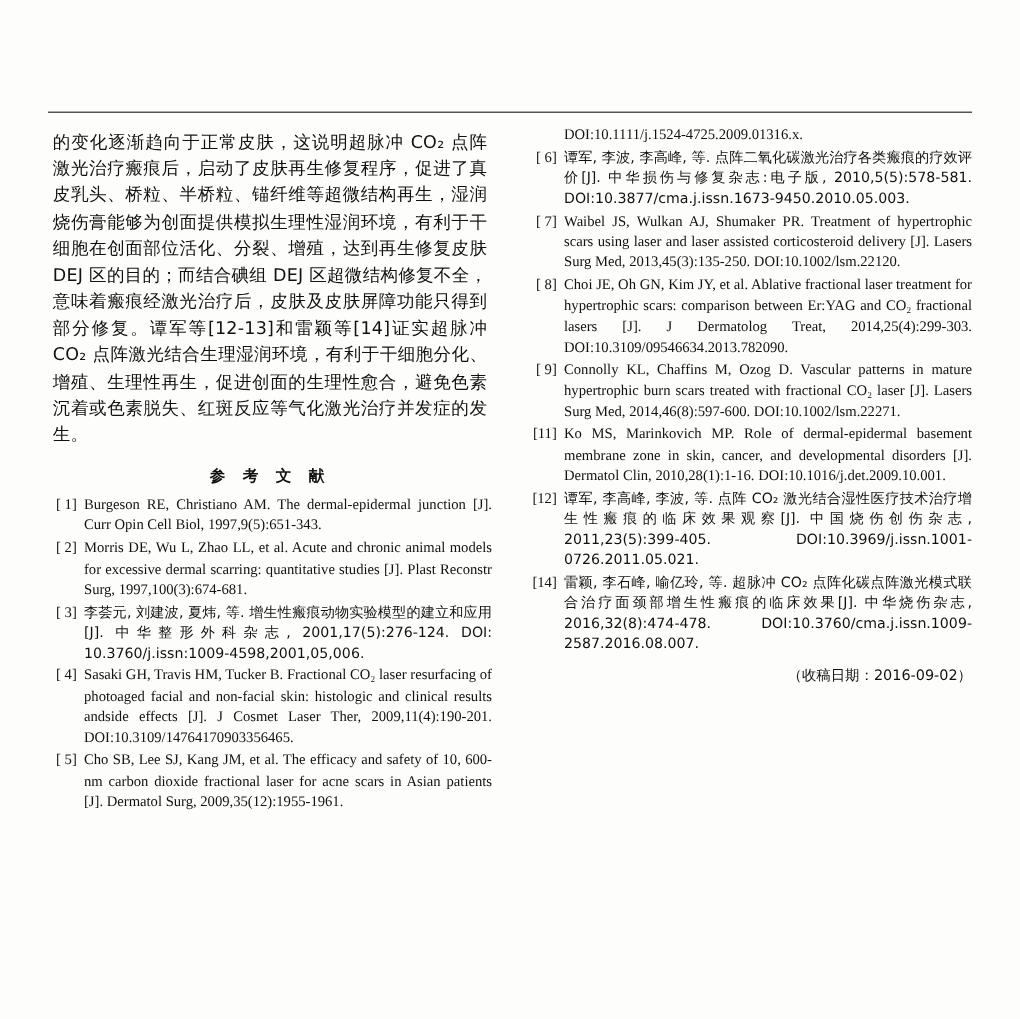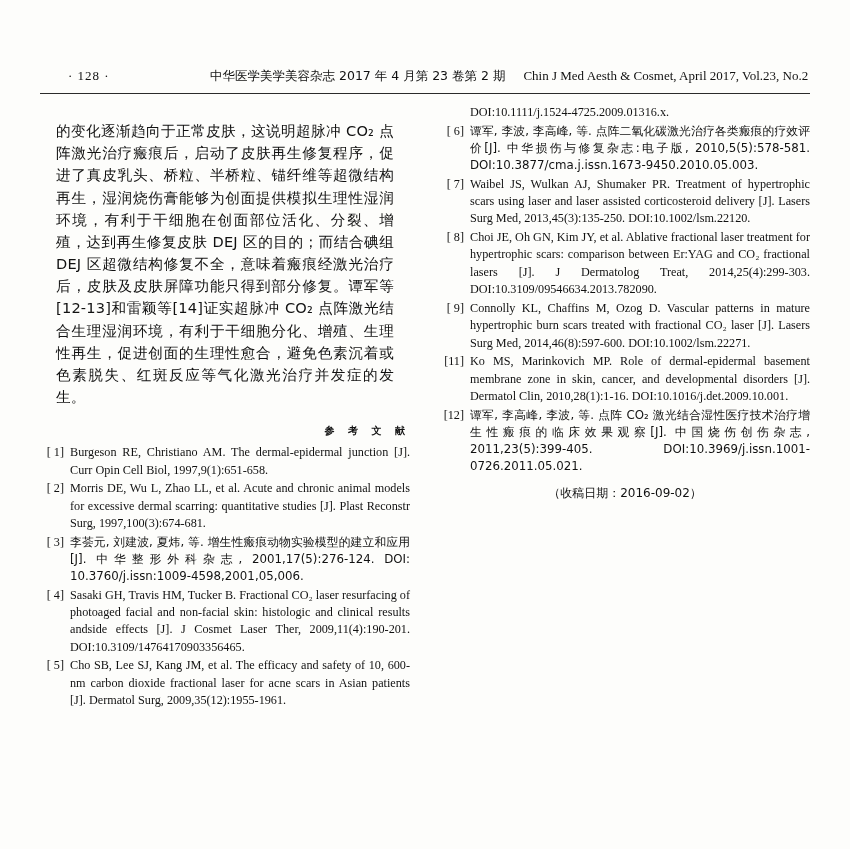--- a/index.html
+++ b/index.html
@@ -69,29 +69,29 @@
   }
   .body-cn {
     font-family: "DejaVu Sans", sans-serif;
     font-size: 14.6px;
     line-height: 1.52;
     text-align: justify;
     text-justify: inter-ideograph;
     letter-spacing: 0.2px;
   }
   .body-cn p {
-    margin: 16px;
+    margin: 4px;
   }
   .body-cn p.indent {
     text-indent: 2em;
   }
   .refs-title {
-    text-align: right;
-    font-family: "DejaVu Sans", sans-serif;
-    font-size: 10px;
+    text-align: center;
+    font-family: "DejaVu Sans", sans-serif;
+    font-size: 13px;
     font-weight: bold;
     letter-spacing: 5px;
     margin: 14px 0 6px 0;
   }
   .ref-list {
     margin: 0;
     padding: 0;
     list-style: none;
   }
   .ref-item {
@@ -123,51 +123,46 @@
   .ref-plain {
     font-size: 12.2px;
     line-height: 1.42;
     font-family: "Liberation Serif", serif;
     margin-bottom: 1.5px;
     padding-left: 30px;
     text-align: justify;
   }
   .received {
     margin-top: 10px;
-    text-align: center;
+    text-align: right;
     font-family: "DejaVu Sans", sans-serif;
     font-size: 12px;
   }
 </style>
 </head>
 <body>
 
 <div class="page">
 
-  <div class="header">
-    <div class="pagenum">· 128 ·</div>
-    <div class="journal-cn">中华医学美学美容杂志 2017 年 4 月第 23 卷第 2 期</div>
-    <div class="journal-en">Chin J Med Aesth &amp; Cosmet, April 2017, Vol.23, No.2</div>
-  </div>
 
   <div class="rule"></div>
 
   <div class="columns">
 
     <div class="col">
       <div class="body-cn">
         <p>的变化逐渐趋向于正常皮肤，这说明超脉冲 CO₂ 点阵激光治疗瘢痕后，启动了皮肤再生修复程序，促进了真皮乳头、桥粒、半桥粒、锚纤维等超微结构再生，湿润烧伤膏能够为创面提供模拟生理性湿润环境，有利于干细胞在创面部位活化、分裂、增殖，达到再生修复皮肤 DEJ 区的目的；而结合碘组 DEJ 区超微结构修复不全，意味着瘢痕经激光治疗后，皮肤及皮肤屏障功能只得到部分修复。谭军等[12-13]和雷颖等[14]证实超脉冲 CO₂ 点阵激光结合生理湿润环境，有利于干细胞分化、增殖、生理性再生，促进创面的生理性愈合，避免色素沉着或色素脱失、红斑反应等气化激光治疗并发症的发生。</p>
       </div>
 
       <div class="refs-title">参 考 文 献</div>
 
       <ul class="ref-list">
         <li class="ref-item">
           <span class="ref-num">[ 1]</span>
-          <span class="ref-text">Burgeson RE, Christiano AM. The dermal-epidermal junction [J]. Curr Opin Cell Biol, 1997,9(1):651-658.</span>
+          <span class="ref-text">Burgeson RE, Christiano AM. The dermal-epidermal junction [J]. Curr Opin Cell Biol, 1997,9(5):651-343.</span>
         </li>
         <li class="ref-item">
           <span class="ref-num">[ 2]</span>
           <span class="ref-text">Morris DE, Wu L, Zhao LL, et al. Acute and chronic animal models for excessive dermal scarring: quantitative studies [J]. Plast Reconstr Surg, 1997,100(3):674-681.</span>
         </li>
         <li class="ref-item">
           <span class="ref-num">[ 3]</span>
           <span class="ref-text cn">李荟元, 刘建波, 夏炜, 等. 增生性瘢痕动物实验模型的建立和应用[J]. 中华整形外科杂志, 2001,17(5):276-124. DOI: 10.3760/j.issn:1009-4598,2001,05,006.</span>
         </li>
         <li class="ref-item">
@@ -202,19 +197,23 @@
           <span class="ref-text">Connolly KL, Chaffins M, Ozog D. Vascular patterns in mature hypertrophic burn scars treated with fractional CO₂ laser [J]. Lasers Surg Med, 2014,46(8):597-600. DOI:10.1002/lsm.22271.</span>
         </li>
         <li class="ref-item">
           <span class="ref-num">[11]</span>
           <span class="ref-text">Ko MS, Marinkovich MP. Role of dermal-epidermal basement membrane zone in skin, cancer, and developmental disorders [J]. Dermatol Clin, 2010,28(1):1-16. DOI:10.1016/j.det.2009.10.001.</span>
         </li>
         <li class="ref-item">
           <span class="ref-num">[12]</span>
           <span class="ref-text cn">谭军, 李高峰, 李波, 等. 点阵 CO₂ 激光结合湿性医疗技术治疗增生性瘢痕的临床效果观察[J]. 中国烧伤创伤杂志, 2011,23(5):399-405. DOI:10.3969/j.issn.1001-0726.2011.05.021.</span>
         </li>
+        <li class="ref-item">
+          <span class="ref-num">[14]</span>
+          <span class="ref-text cn">雷颖, 李石峰, 喻亿玲, 等. 超脉冲 CO₂ 点阵化碳点阵激光模式联合治疗面颈部增生性瘢痕的临床效果[J]. 中华烧伤杂志, 2016,32(8):474-478. DOI:10.3760/cma.j.issn.1009-2587.2016.08.007.</span>
+        </li>
       </ul>
 
       <div class="received">（收稿日期：2016-09-02）</div>
     </div>
 
   </div>
 </div>
 
 </body></html>

